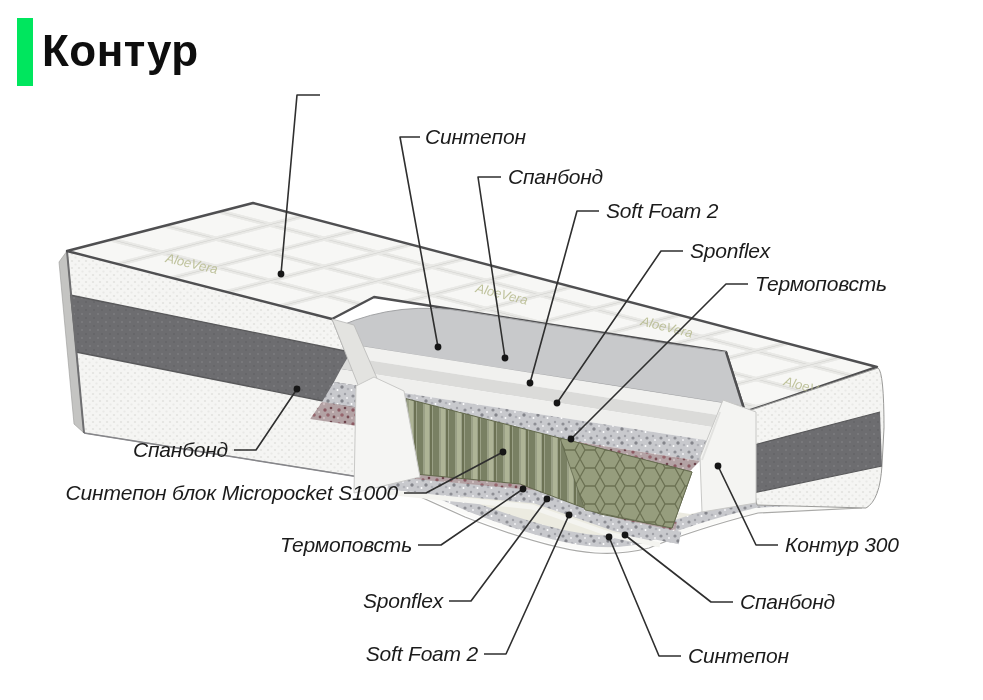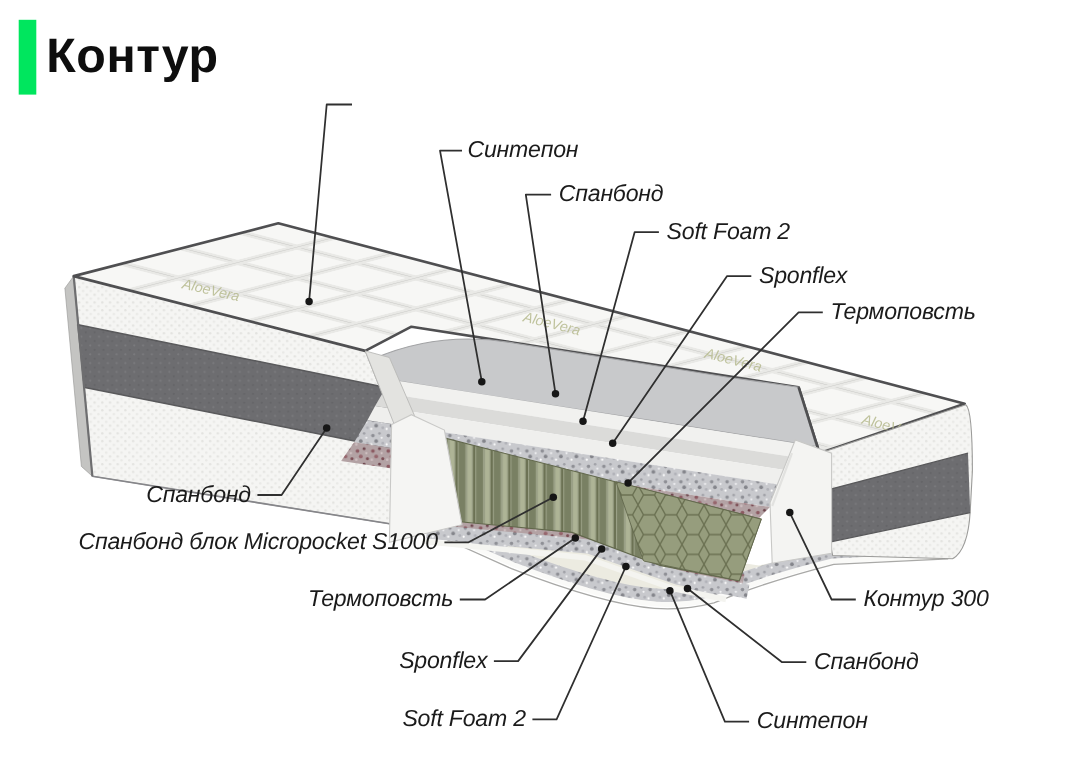--- a/index.html
+++ b/index.html
@@ -164,20 +164,20 @@
 <div class="title-accent" style="background: rgb(0, 230, 94);"></div>
 <h1 class="page-title">Контур</h1>
 
 <div id="labels-layer">
     <div class="callout-label" style="top: 137px; left: 425px;">Синтепон</div>
     <div class="callout-label" style="top: 177px; left: 508px;">Спанбонд</div>
     <div class="callout-label" style="top: 211px; left: 606px;">Soft Foam 2</div>
     <div class="callout-label" style="top: 251px; left: 690px;">Sponflex</div>
     <div class="callout-label" style="top: 284px; left: 755px;">Термоповсть</div>
     <div class="callout-label" style="top: 450px; right: 755px;">Спанбонд</div>
-    <div class="callout-label" style="top: 493px; right: 585px;">Спанбонд блок Micropocket S1000</div>
+    <div class="callout-label" style="top: 493px; right: 585px;">Синтепон блок Micropocket S1000</div>
     <div class="callout-label" style="top: 545px; right: 571px;">Термоповсть</div>
     <div class="callout-label" style="top: 601px; right: 540px;">Sponflex</div>
     <div class="callout-label" style="top: 654px; right: 505px;">Soft Foam 2</div>
     <div class="callout-label" style="top: 545px; left: 785px;">Контур 300</div>
     <div class="callout-label" style="top: 602px; left: 740px;">Спанбонд</div>
     <div class="callout-label" style="top: 656px; left: 688px;">Синтепон</div>
   </div>
 
 </body></html>

